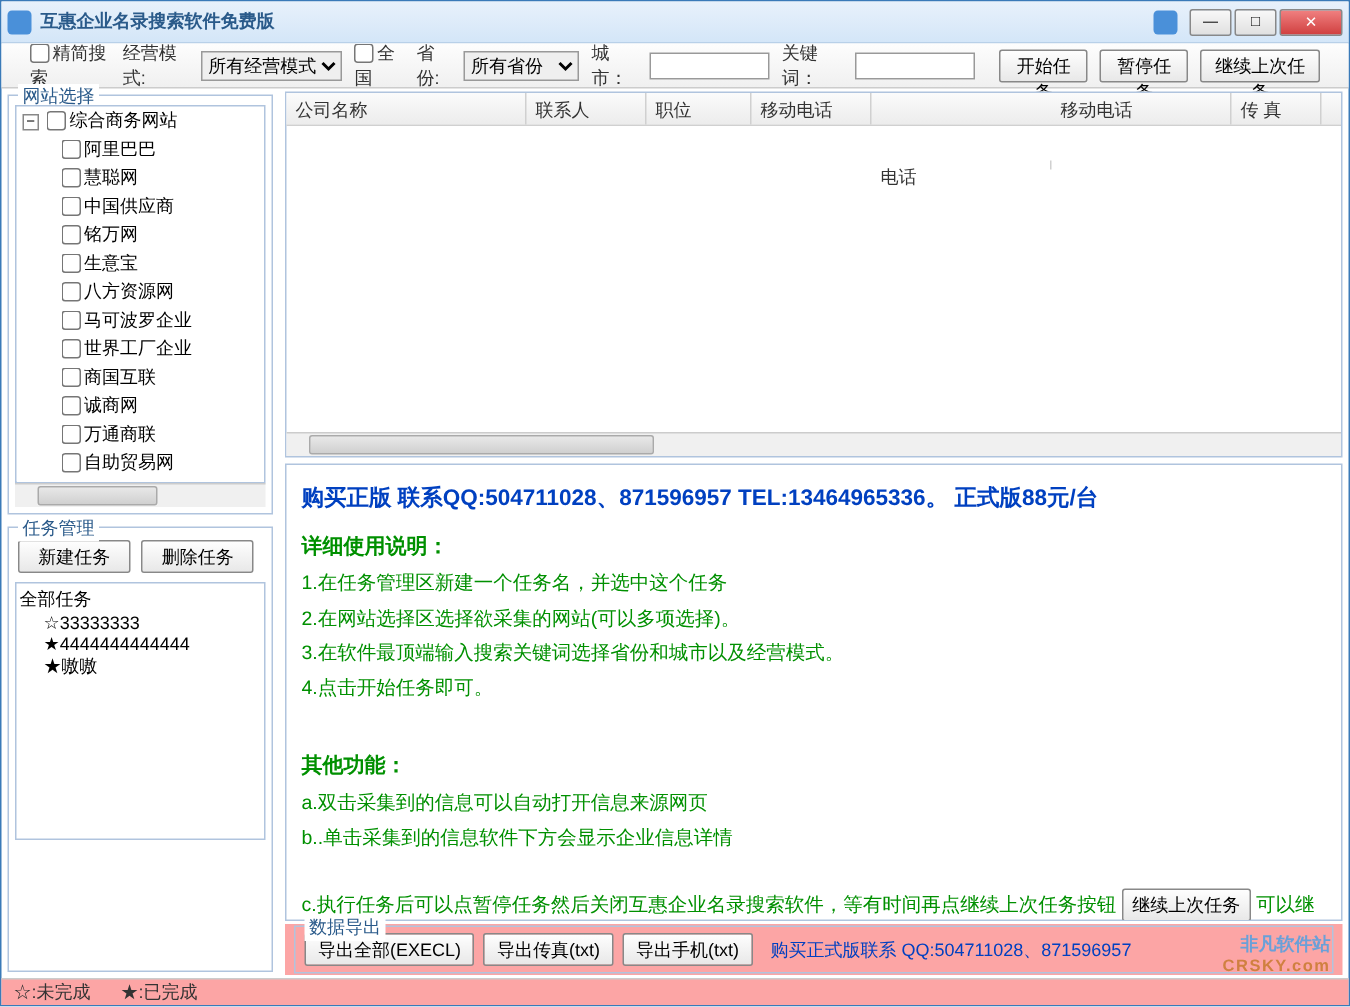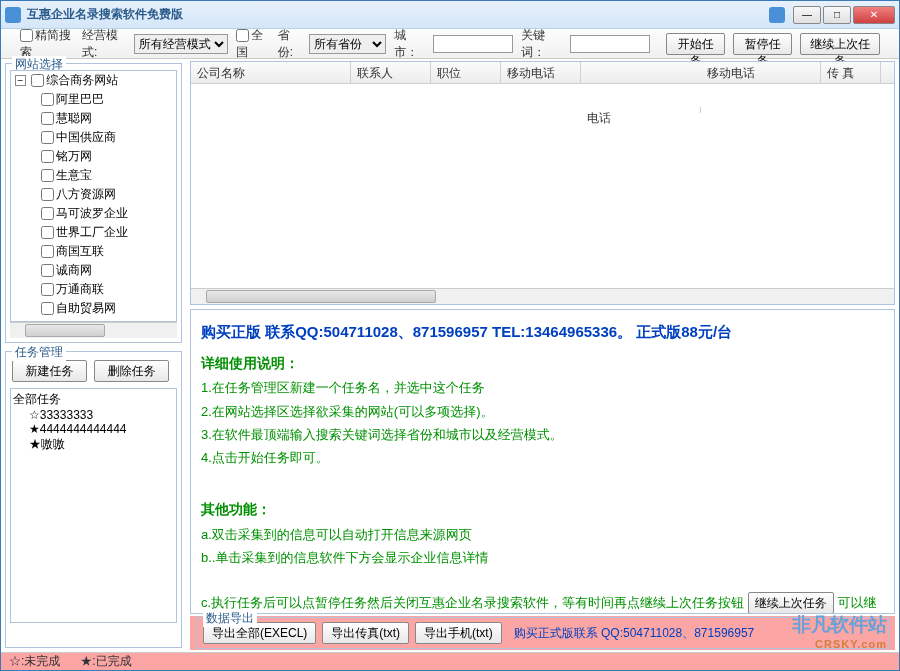--- a/index.html
+++ b/index.html
@@ -22,39 +22,39 @@
 .left-col { width: 185px; display: flex; flex-direction: column; }
 .tree-box { border: 1px solid #b0c4de; height: 252px; overflow: auto; background: #fff; position: relative; }
 .tree-item { padding: 1px 0 1px 4px; white-space: nowrap; }
 .tree-toggle { display: inline-block; width: 11px; height: 11px; border: 1px solid #888; text-align: center; line-height: 9px; font-size: 10px; margin-right: 2px; cursor: pointer; background: #fff; }
 .tree-children { padding-left: 30px; }
 .tree-children .tree-item { padding-left: 0; }
 .tree-cb { margin-right: 2px; vertical-align: middle; }
 .tree-hscroll { height: 16px; background: #f0f0f0; border-top: 1px solid #ccc; position: relative; }
 .tree-hscroll .thumb { position: absolute; left: 15px; top: 1px; height: 13px; width: 80px; background: linear-gradient(#e8e8e8,#d0d0d0); border: 1px solid #aaa; border-radius: 2px; }
 .task-mgmt .btn { width: 75px; margin: 2px; }
-.task-list { border: 1px solid #b0c4de; height: 235px; margin-top: 4px; padding: 2px; overflow: auto; }
+.task-list { border: 1px solid #b0c4de; height: 172px; margin-top: 4px; padding: 2px; overflow: auto; }
 .task-root { color: #000; }
 .task-items { padding-left: 16px; }
 .right-col { flex: 1; display: flex; flex-direction: column; overflow: hidden; }
 .grid-area { height: 244px; border: 1px solid #b0c4de; margin: 2px 4px; display: flex; flex-direction: column; background: #fff; }
 .grid-header { display: flex; height: 22px; background: linear-gradient(#fbfbfb,#ececec); border-bottom: 1px solid #d0d0d0; }
 .grid-header-cell { border-right: 1px solid #d0d0d0; padding: 3px 6px; color: #333; }
 .grid-body { flex: 1; }
 .grid-hscroll { height: 16px; background: #f0f0f0; border-top: 1px solid #ccc; position: relative; }
 .grid-hscroll .thumb { position: absolute; left: 15px; top: 1px; height: 13px; width: 230px; background: linear-gradient(#e8e8e8,#d0d0d0); border: 1px solid #aaa; border-radius: 2px; }
 .info-area { flex: 1; border: 1px solid #b0c4de; margin: 2px 4px; padding: 8px 10px; overflow: auto; position: relative; line-height: 1.8; }
 .info-area .buy { color: #0040c0; font-size: 15px; font-weight: bold; }
 .info-area .heading { color: #009000; font-size: 14px; font-weight: bold; margin-top: 6px; }
 .info-area .step { color: #009000; font-size: 13px; }
 .info-area .inline-btn { display: inline-block; border: 1px solid #888; background: linear-gradient(#fefefe,#e8e8e8); padding: 1px 6px; border-radius: 2px; color: #000; font-size: 12px; line-height: 18px; }
 .export-bar { height: 34px; background: #fca5a5; margin: 0 4px 2px 4px; display: flex; align-items: center; gap: 6px; padding: 0 6px; }
 .export-text { color: #0040c0; margin-left: 6px; }
 .watermark { position: absolute; right: 12px; bottom: 20px; color: #999; font-size: 11px; pointer-events: none; text-align: right; }
-.watermark .brand { color: #6aa0d8; font-size: 19px; font-weight: bold; }
+.watermark .brand { color: #6aa0d8; font-size: 12px; font-weight: bold; }
 .watermark .domain { color: #d08040; font-weight: bold; letter-spacing: 1px; }
 .status-bar { position: absolute; bottom: 0; left: 0; right: 0; height: 18px; border-top: 1px solid #ccc; background: #fca5a5; display: flex; align-items: center; padding: 0 8px; gap: 20px; color: #333; font-size: 12px; }
 .fieldset-wrap { position: relative; border: 1px solid #b0c4de; margin: 4px; padding: 6px 4px 4px 4px; }
 .fieldset-wrap > .legend { position: absolute; top: -8px; left: 6px; background: #fff; padding: 0 3px; color: #2a5a8a; }
 </style>
 </head>
 <body>
 
 <div class="window">
   <div class="titlebar">

